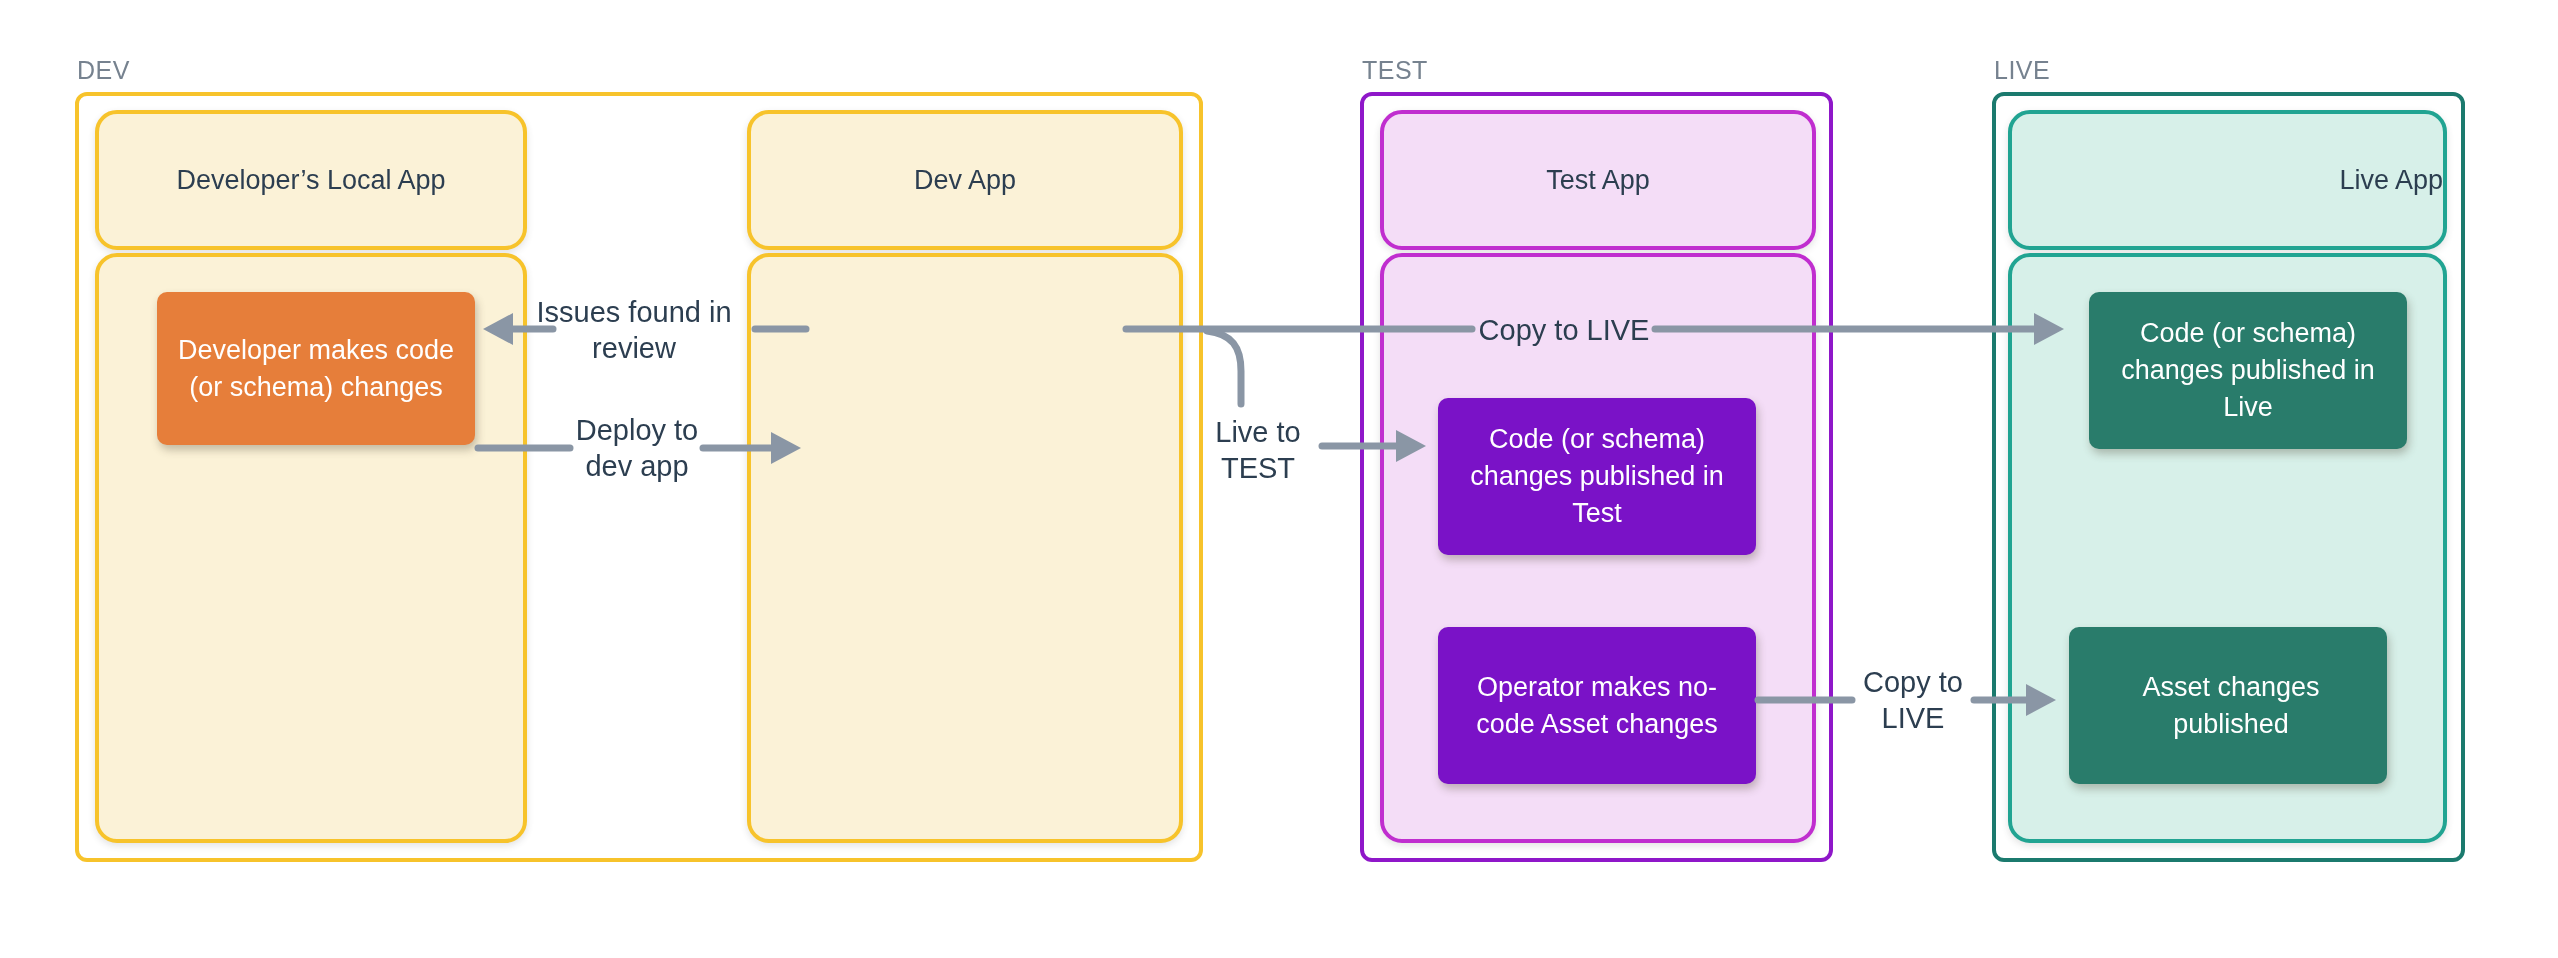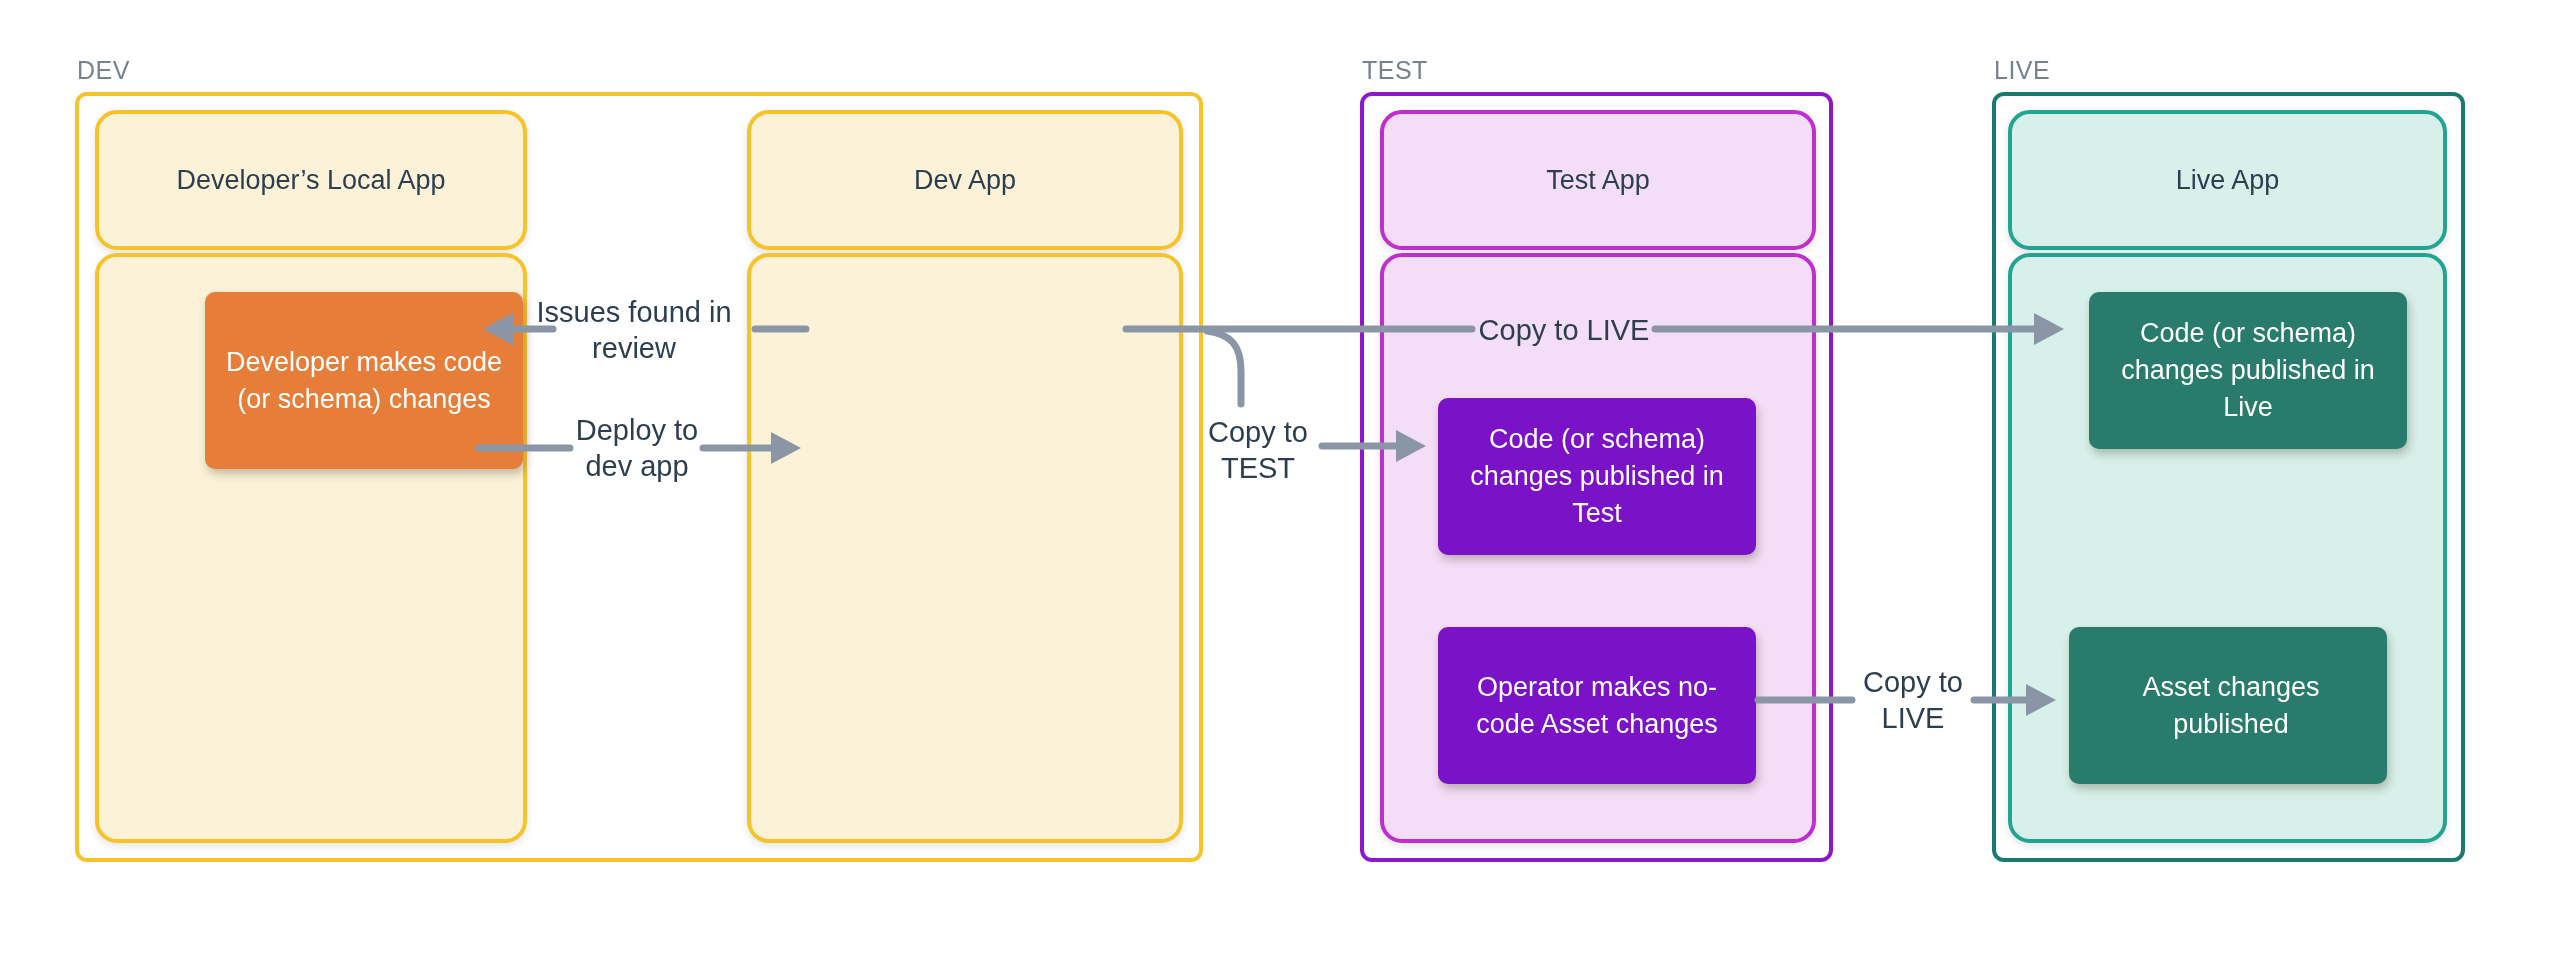--- a/index.html
+++ b/index.html
@@ -31,21 +31,21 @@
 
   .col-box {
     position: absolute;
     border-radius: 22px;
     box-sizing: border-box;
     border: 4px solid transparent;
     box-shadow: 0 3px 7px rgba(60,60,60,0.14);
   }
   .col-box.gold   { border-color: var(--gold-border);         background: var(--cream-fill); }
   .col-box.purple { border-color: var(--purple-inner-border); background: var(--purple-fill); }
-  .col-box.teal   { border-color: var(--teal-inner-border);   background: var(--teal-fill); }
+  .col-box.teal   { border-color: var(--teal-inner-border);   background: var(--teal-fill); justify-content: flex-end; }
 
   .col-header {
     display: flex;
     align-items: center;
     justify-content: center;
     text-align: center;
     font-size: 27px;
     color: var(--text-dark);
   }
 
@@ -112,21 +112,21 @@
   <div class="col-box col-header purple" style="left:1380px; top:110px; width:436px; height:140px;">
     <span>Test App</span>
   </div>
   <div class="col-box purple" style="left:1380px; top:253px; width:436px; height:590px;"></div>
 
   <div class="col-box col-header teal" style="left:2008px; top:110px; width:439px; height:140px;">
     <span>Live App</span>
   </div>
   <div class="col-box teal" style="left:2008px; top:253px; width:439px; height:590px;"></div>
 
-  <div class="content-box orange" style="left:157px; top:292px; width:318px; height:177px;margin-left:48px;">Developer makes code (or schema) changes</div>
+  <div class="content-box orange" style="left:157px; top:292px; width:318px; height:153px;">Developer makes code (or schema) changes</div>
 
 
   <div class="content-box purple-dark" style="left:1438px; top:398px; width:318px; height:157px;">Code (or schema) changes published in Test</div>
 
   <div class="content-box purple-dark" style="left:1438px; top:627px; width:318px; height:157px;">Operator makes no-code Asset changes</div>
 
   <div class="content-box teal-dark" style="left:2069px; top:292px; width:318px; height:157px;margin-left:20px;">Code (or schema) changes published in Live</div>
 
   <div class="content-box teal-dark" style="left:2069px; top:627px; width:318px; height:157px;padding-left:24px;">Asset changes published</div>
 
@@ -162,17 +162,17 @@
       <polygon points="2056,700 2026,684 2026,716"></polygon>
     </g>
   </svg>
 
   <div class="arrow-label" style="left:634px; top:330px; width:210px;">Issues found in review</div>
 
   <div class="arrow-label" style="left:637px; top:448px; width:170px;">Deploy to dev app</div>
 
   <div class="arrow-label nowrap" style="left:1564px; top:330px;">Copy to LIVE</div>
 
-  <div class="arrow-label" style="left:1258px; top:450px; width:140px;">Copy to TEST</div>
+  <div class="arrow-label" style="left:1258px; top:450px; width:140px;">Live to TEST</div>
 
   <div class="arrow-label" style="left:1913px; top:700px; width:140px;">Copy to LIVE</div>
 
 </div>
 
 </body></html>

